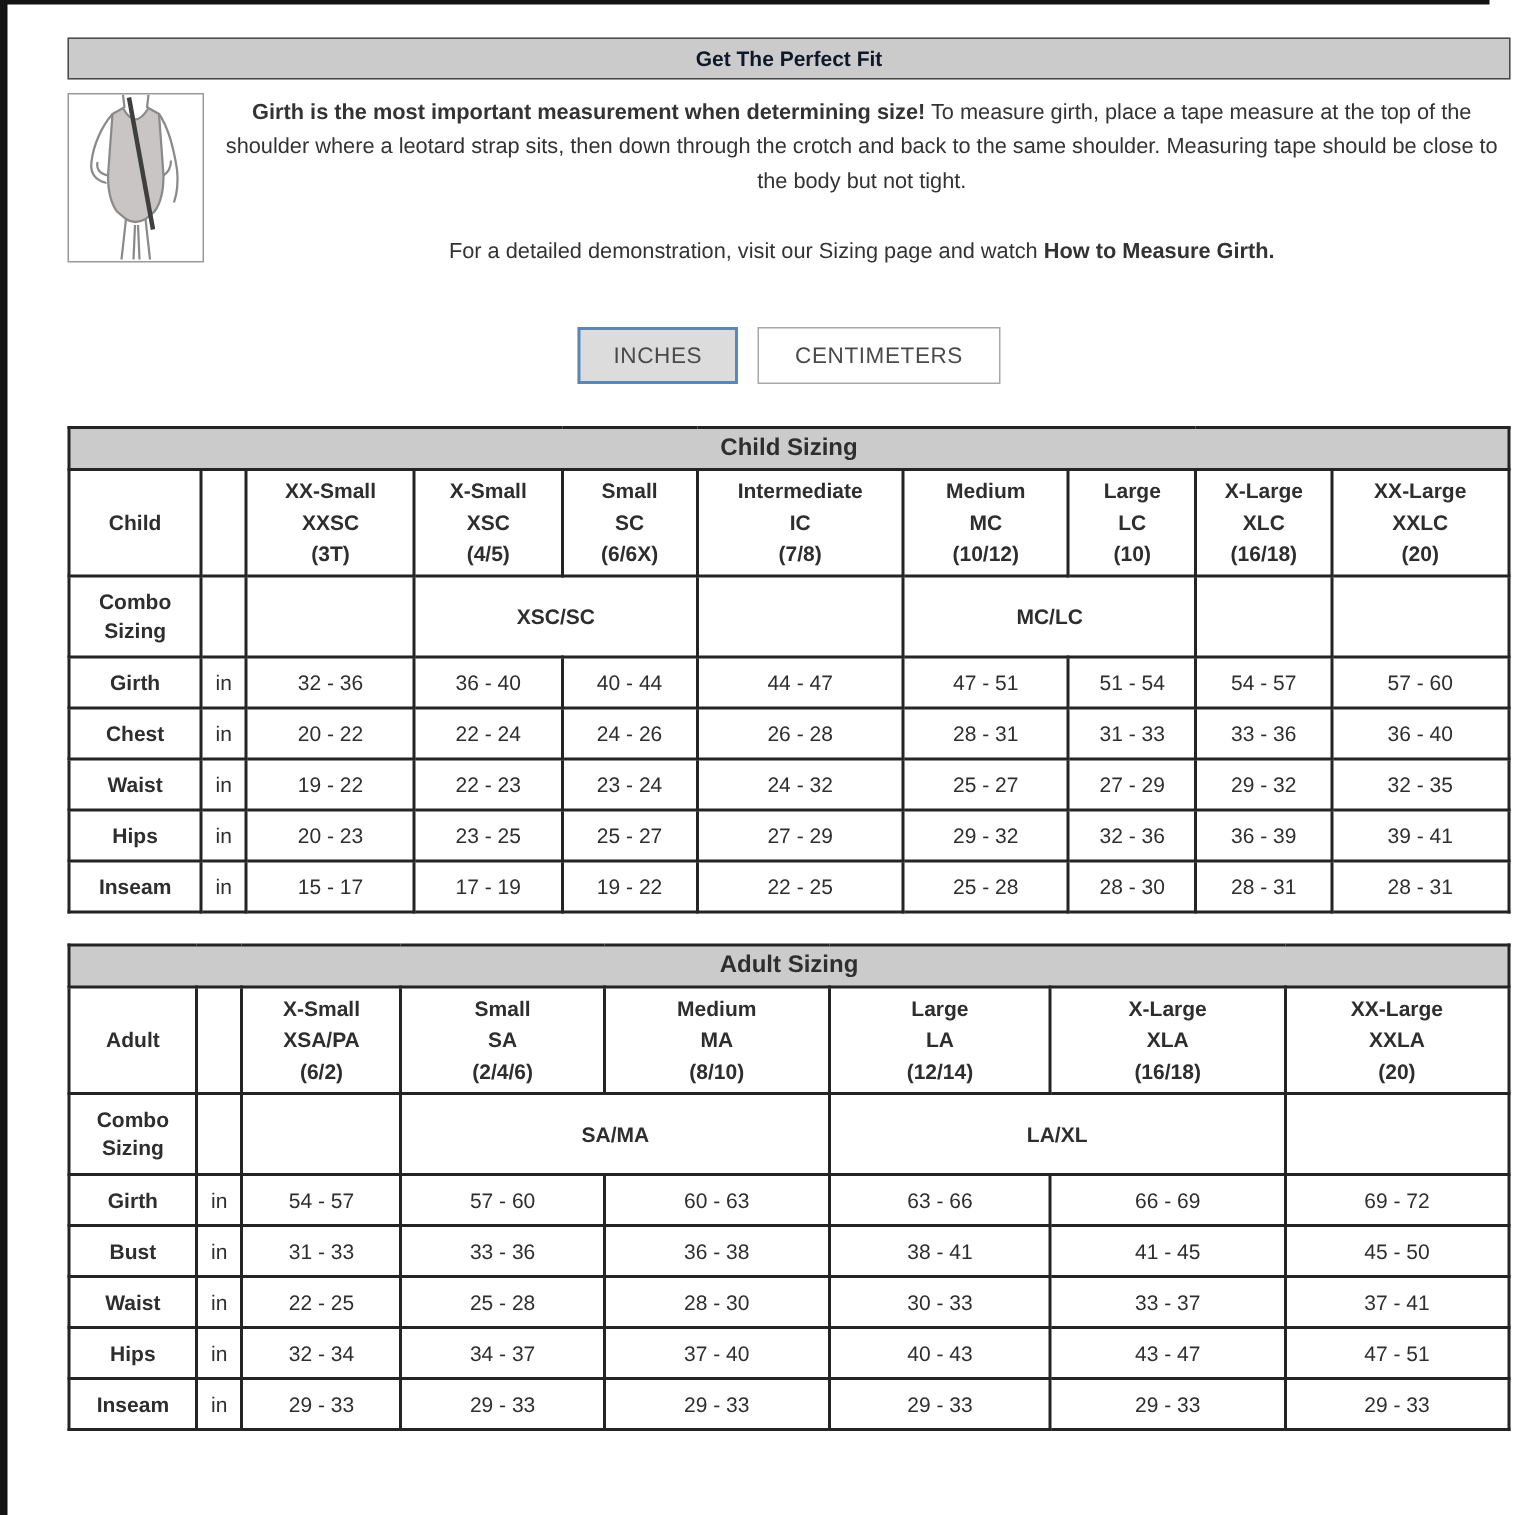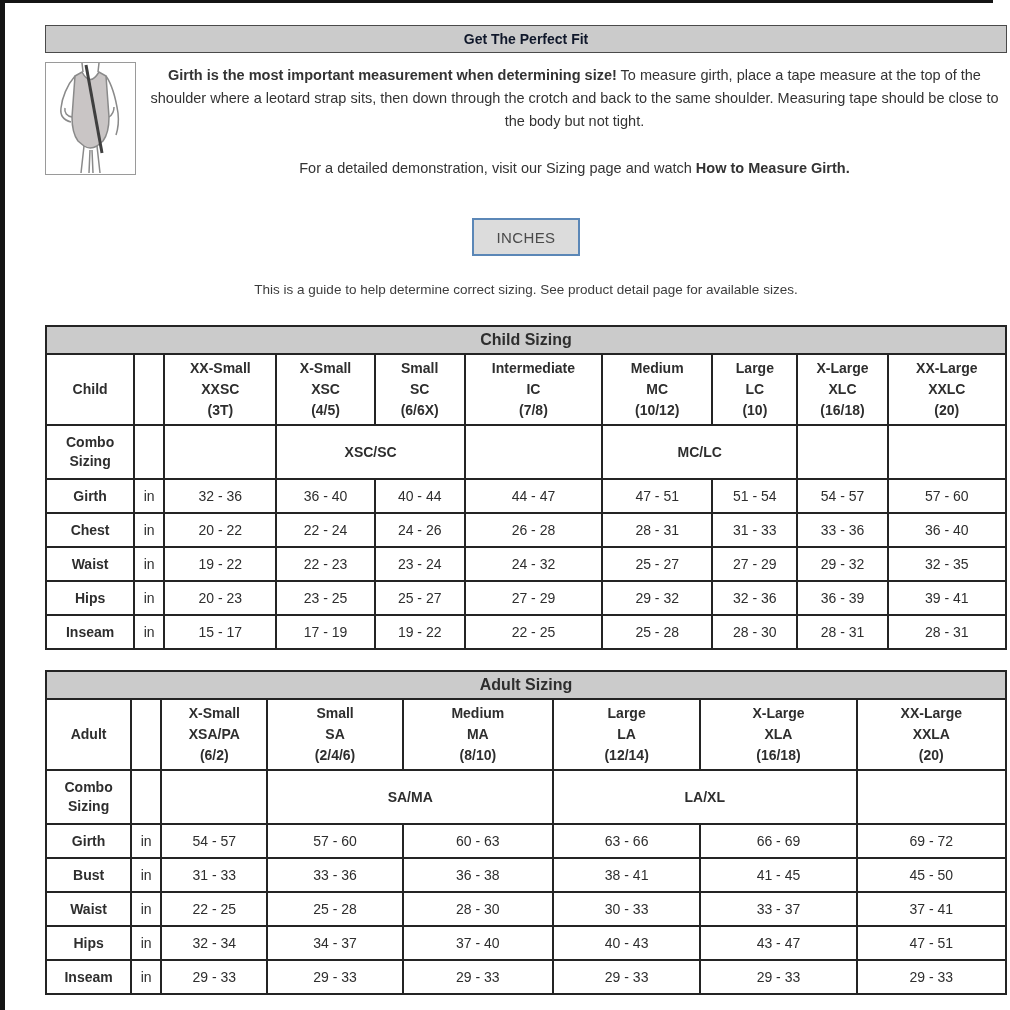--- a/index.html
+++ b/index.html
@@ -91,23 +91,23 @@
       </svg>
     </div>
     <div class="intro-text">
       <p><strong>Girth is the most important measurement when determining size!</strong><span> To measure girth, place a tape measure at the top of the shoulder where a leotard strap sits, then down through the crotch and back to the same shoulder. Measuring tape should be close to the body but not tight.</span></p>
       <p class="demo-line"><span>For a detailed demonstration, visit our Sizing page and watch </span><strong>How to Measure Girth.</strong></p>
     </div>
   </div>
 
   <div class="unit-toggle">
     <button class="btn-inches">INCHES</button>
+    <button class="btn-cm">CENTIMETERS</button>
   </div>
 
-  <div class="note">This is a guide to help determine correct sizing. See product detail page for available sizes.</div>
 
   <table class="sizing child-table">
     <colgroup>
       <col style="width:88px">
         <col style="width:30px">
         <col style="width:112px">
         <col style="width:98px">
       <col style="width:90px">
         <col style="width:137px">
         <col style="width:110px">

